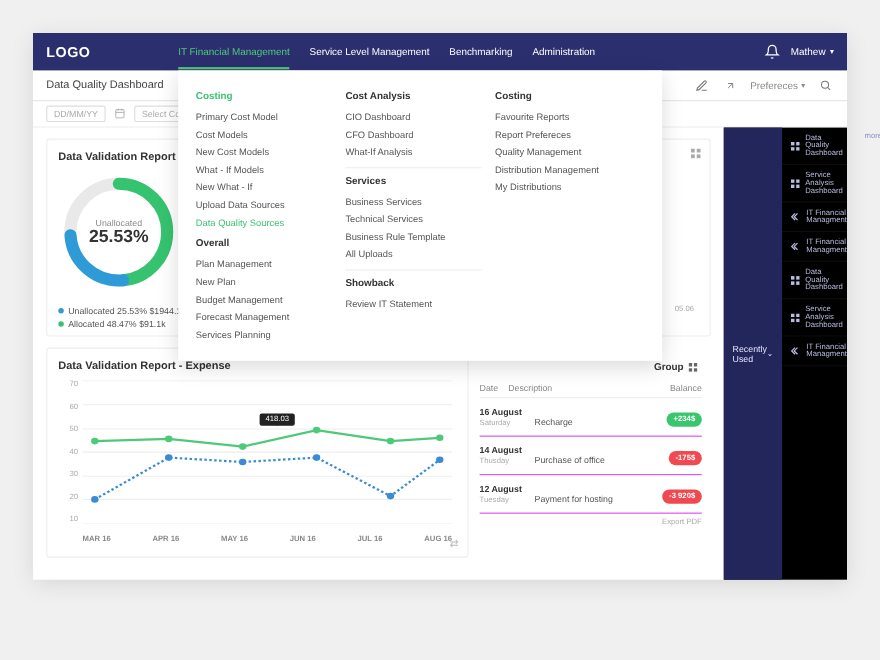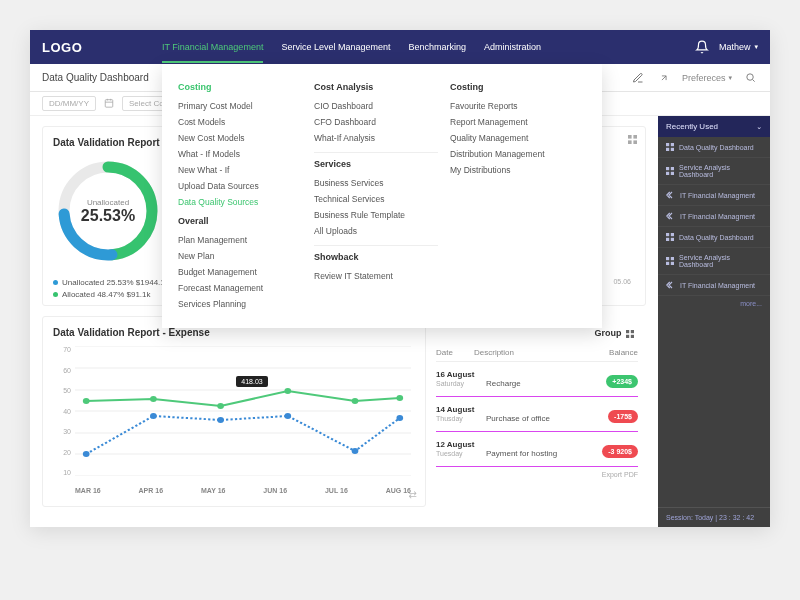--- a/index.html
+++ b/index.html
@@ -42,34 +42,34 @@
 .ylabels{position:absolute;left:0;top:0;bottom:20px;width:18px;display:flex;flex-direction:column;justify-content:space-between;font-size:7px;color:#aaa;text-align:right}
 .plot{position:absolute;left:22px;right:4px;top:0;bottom:20px}
 .plot .grid line{stroke:#eee;stroke-width:1}
 .xlabels{position:absolute;left:22px;right:4px;bottom:2px;display:flex;justify-content:space-between;font-size:7px;color:#888;font-weight:600}
 .tooltip{position:absolute;background:#222;color:#fff;font-size:7px;padding:2px 5px;border-radius:2px;top:30px;left:48%}
 .tooltip::after{content:"";position:absolute;bottom:-3px;left:50%;margin-left:-3px;border:3px solid transparent;border-top-color:#222}
 .right-col{width:210px;padding:8px 8px 8px 0}
 .rtitle{font-size:9px;font-weight:700;color:#333;margin:4px 0 6px;text-align:right;padding-right:4px}
 .tx-table{font-size:8px;width:100%}
 .tx-head{display:flex;color:#888;padding:4px 0;border-bottom:1px solid #eee}
-.tx-head div:nth-child(1){width:38px}
+.tx-head div:nth-child(1){width:26px}
 .tx-head div:nth-child(2){flex:1}
 .tx-head div:nth-child(3){width:46px;text-align:right}
 .tx-row{display:flex;align-items:flex-end;padding:8px 0;border-bottom:1px solid #d946ef}
 .tx-date{width:50px}
 .tx-date b{display:block;color:#333;font-size:8px}
 .tx-date span{color:#aaa;font-size:7px}
 .tx-desc{flex:1;color:#555}
 .tx-bal{width:46px;text-align:right}
 .badge{display:inline-block;padding:3px 6px;border-radius:9px;color:#fff;font-size:7px;font-weight:600}
 .badge.green{background:#3cc56f}
 .badge.red{background:#ef4a51}
 .export{text-align:right;color:#aaa;font-size:7px;padding-top:4px}
-.sidepanel{width:112px;background:#404040;color:#b9bde0;font-size:7px;display:flex;flex-direction:column}
+.sidepanel{width:112px;background:#000000;color:#b9bde0;font-size:7px;display:flex;flex-direction:row}
 .sp-head{background:#23265a;padding:6px 8px;display:flex;justify-content:space-between;align-items:center;font-size:8px;color:#e2e4ff}
 .sp-item{padding:6px 8px;display:flex;align-items:center;gap:5px;border-bottom:1px solid rgba(255,255,255,.05);cursor:pointer}
 .sp-item svg{flex-shrink:0}
 .sp-more{text-align:right;padding:4px 8px;color:#8a8fc7}
 .sp-foot{margin-top:auto;padding:6px 8px;font-size:7px;color:#9ea3d6;border-top:1px solid rgba(255,255,255,.1)}
 .mega{position:absolute;top:34px;left:132px;width:440px;background:#fff;box-shadow:0 6px 18px rgba(0,0,0,.15);z-index:50;display:flex;padding:12px 16px 16px;font-size:8.5px;color:#555}
 .mega-col{flex:1;padding-right:12px}
 .mega-h{font-weight:700;color:#333;margin:6px 0 6px;font-size:9px}
 .mega-h.green{color:#3cc56f}
 .mega-item{padding:3px 0;cursor:pointer}
@@ -398,21 +398,21 @@
         <hr>
       <div class="mega-h">Showback</div>
       <div id="mg5">
           <div class="mega-item">Review IT Statement</div>
         </div>
     </div>
     <div class="mega-col">
       <div class="mega-h">Costing</div>
       <div id="mg6">
           <div class="mega-item">Favourite Reports</div>
-          <div class="mega-item">Report Management</div>
+          <div class="mega-item">Report Prefereces</div>
           <div class="mega-item">Quality Management</div>
           <div class="mega-item">Distribution Management</div>
           <div class="mega-item">My Distributions</div>
         </div>
     </div>
   </div>
 
 </div>
 
 </body></html>

